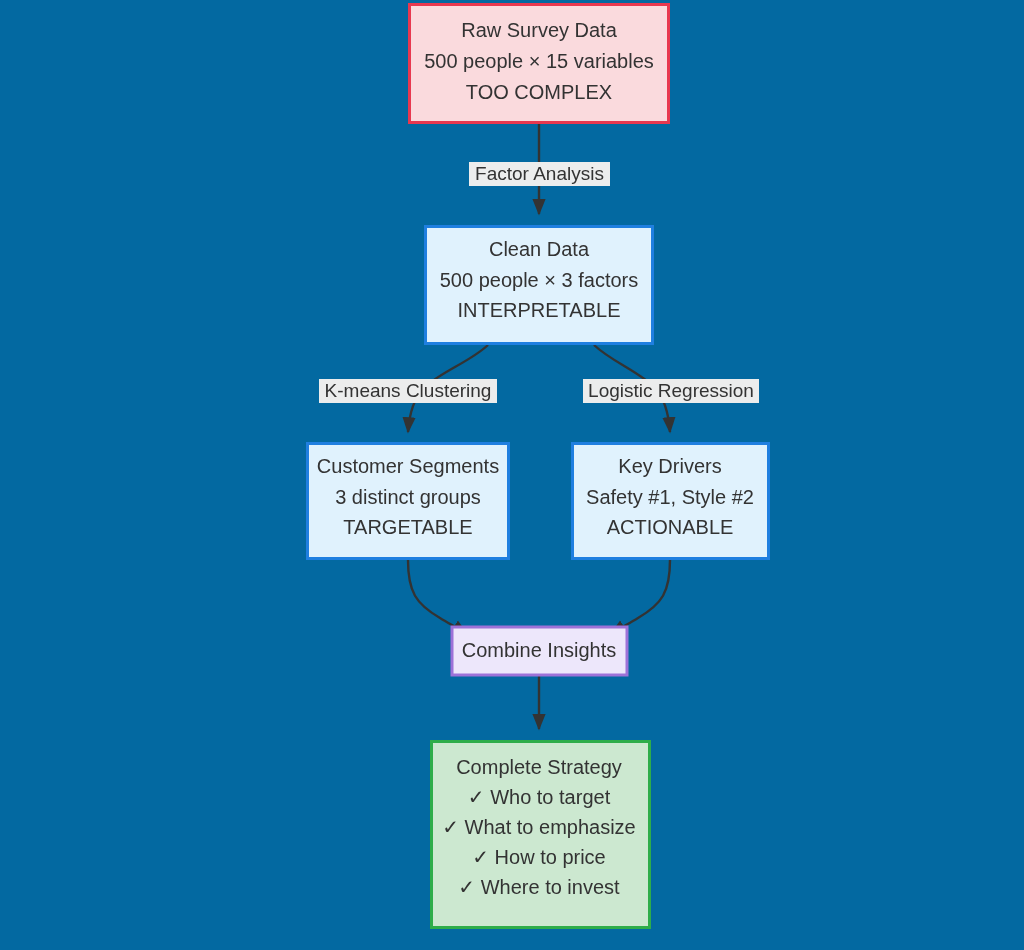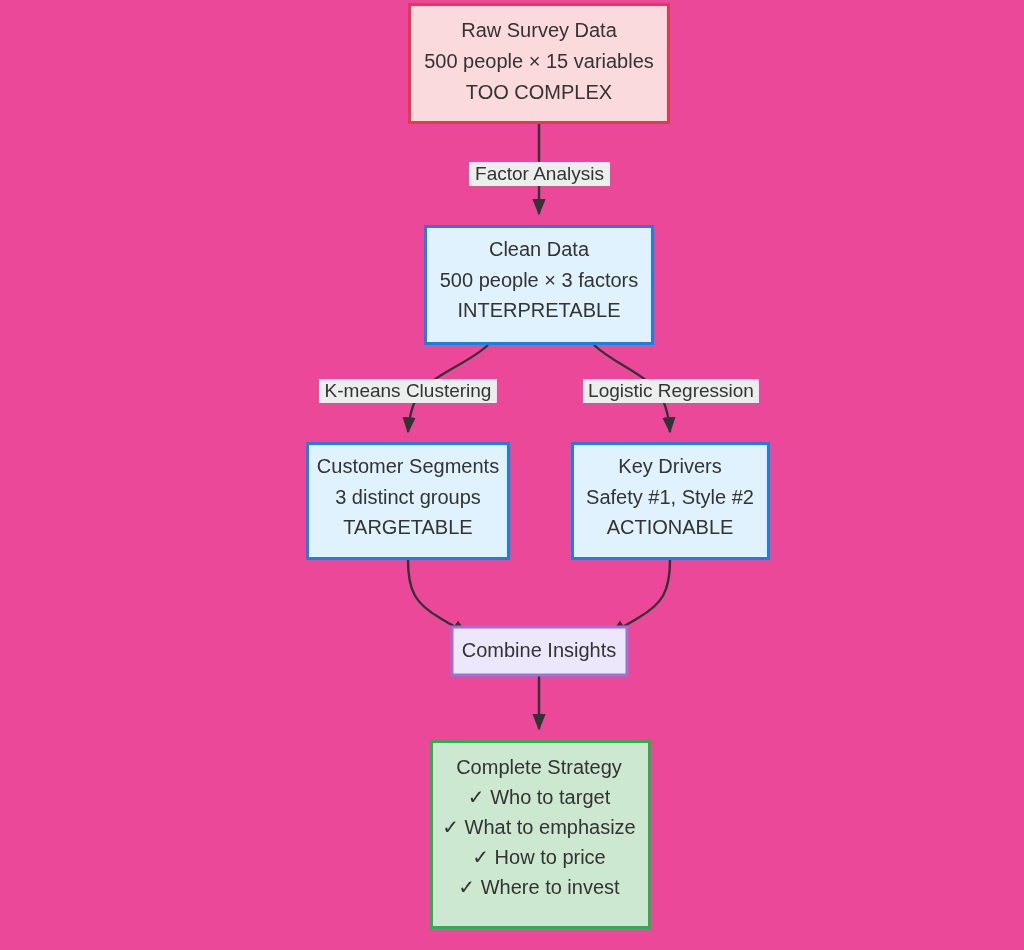--- a/index.html
+++ b/index.html
@@ -10,21 +10,21 @@
   body {
     width: 1024px;
     height: 950px;
     overflow: hidden;
     font-family: "Liberation Sans", "DejaVu Sans", sans-serif;
   }
   #flow-root {
     position: relative;
     width: 1024px;
     height: 950px;
-    background: #ec4899;
+    background: #0369a1;
   }
   svg.flow-canvas {
     position: absolute;
     top: 0;
     left: 0;
     width: 1024px;
     height: 950px;
   }
   .node-rect {
     stroke-width: 3;

